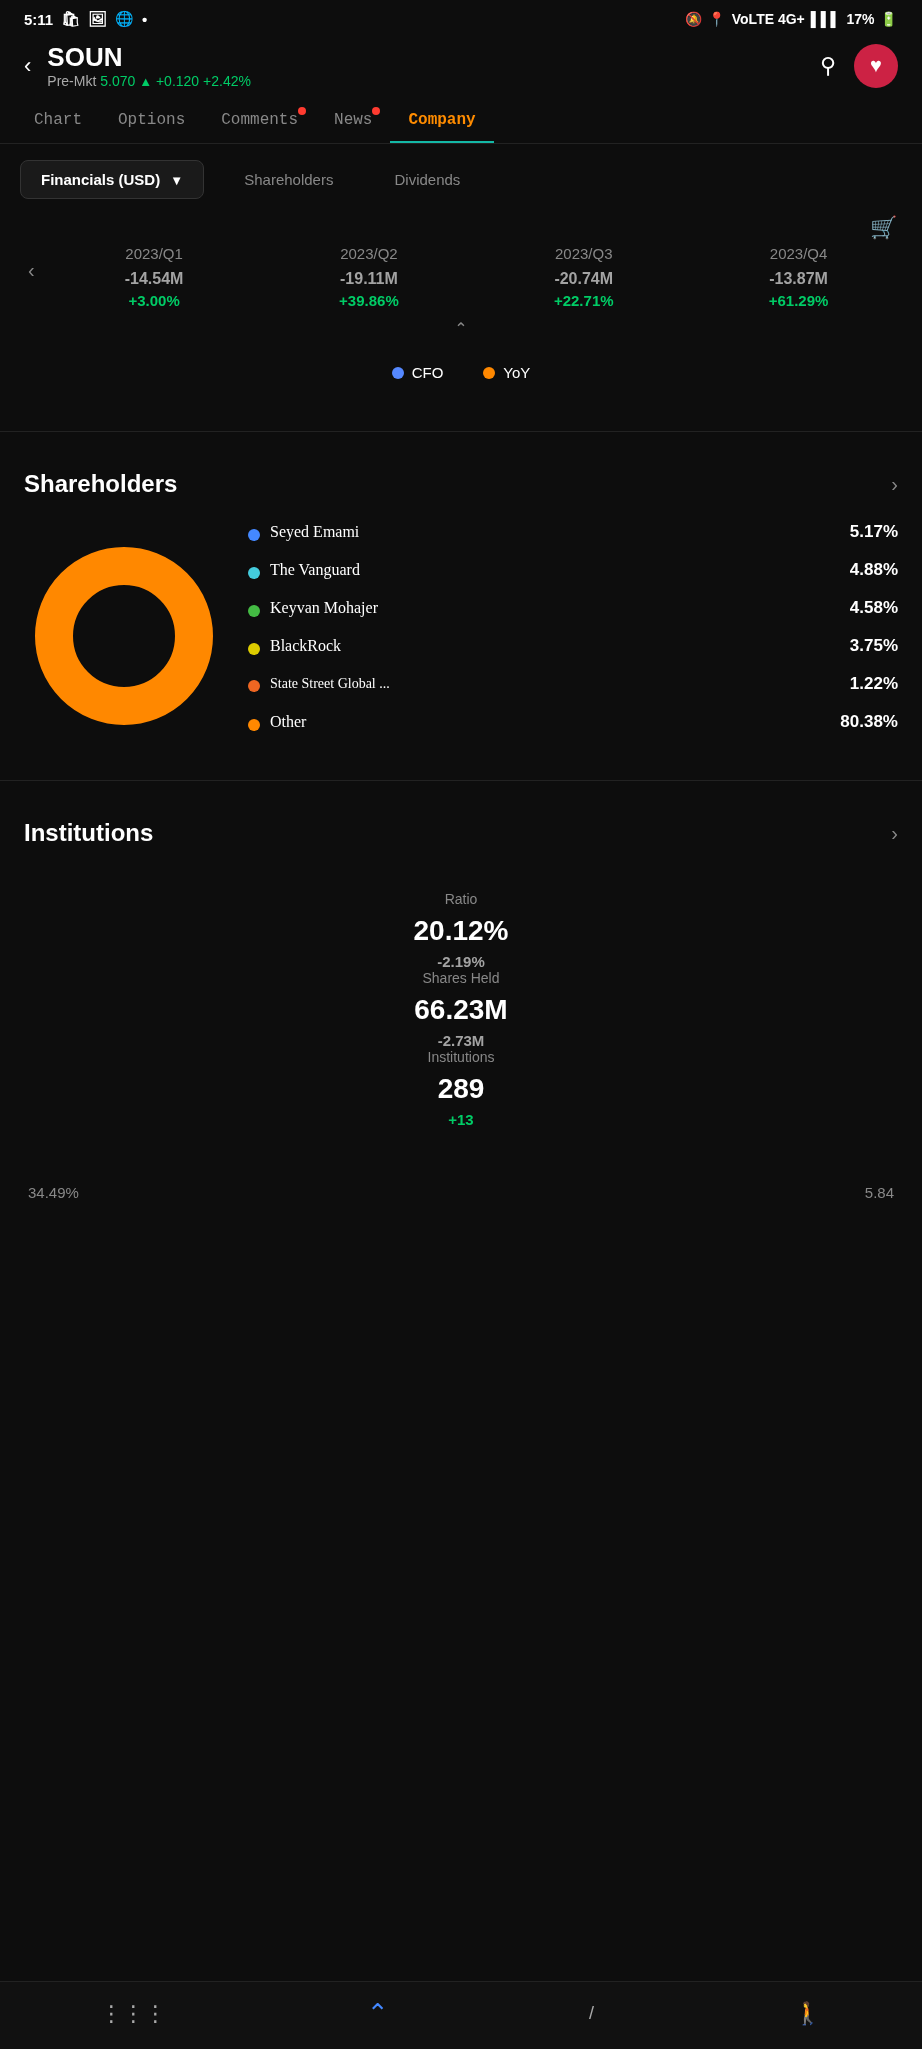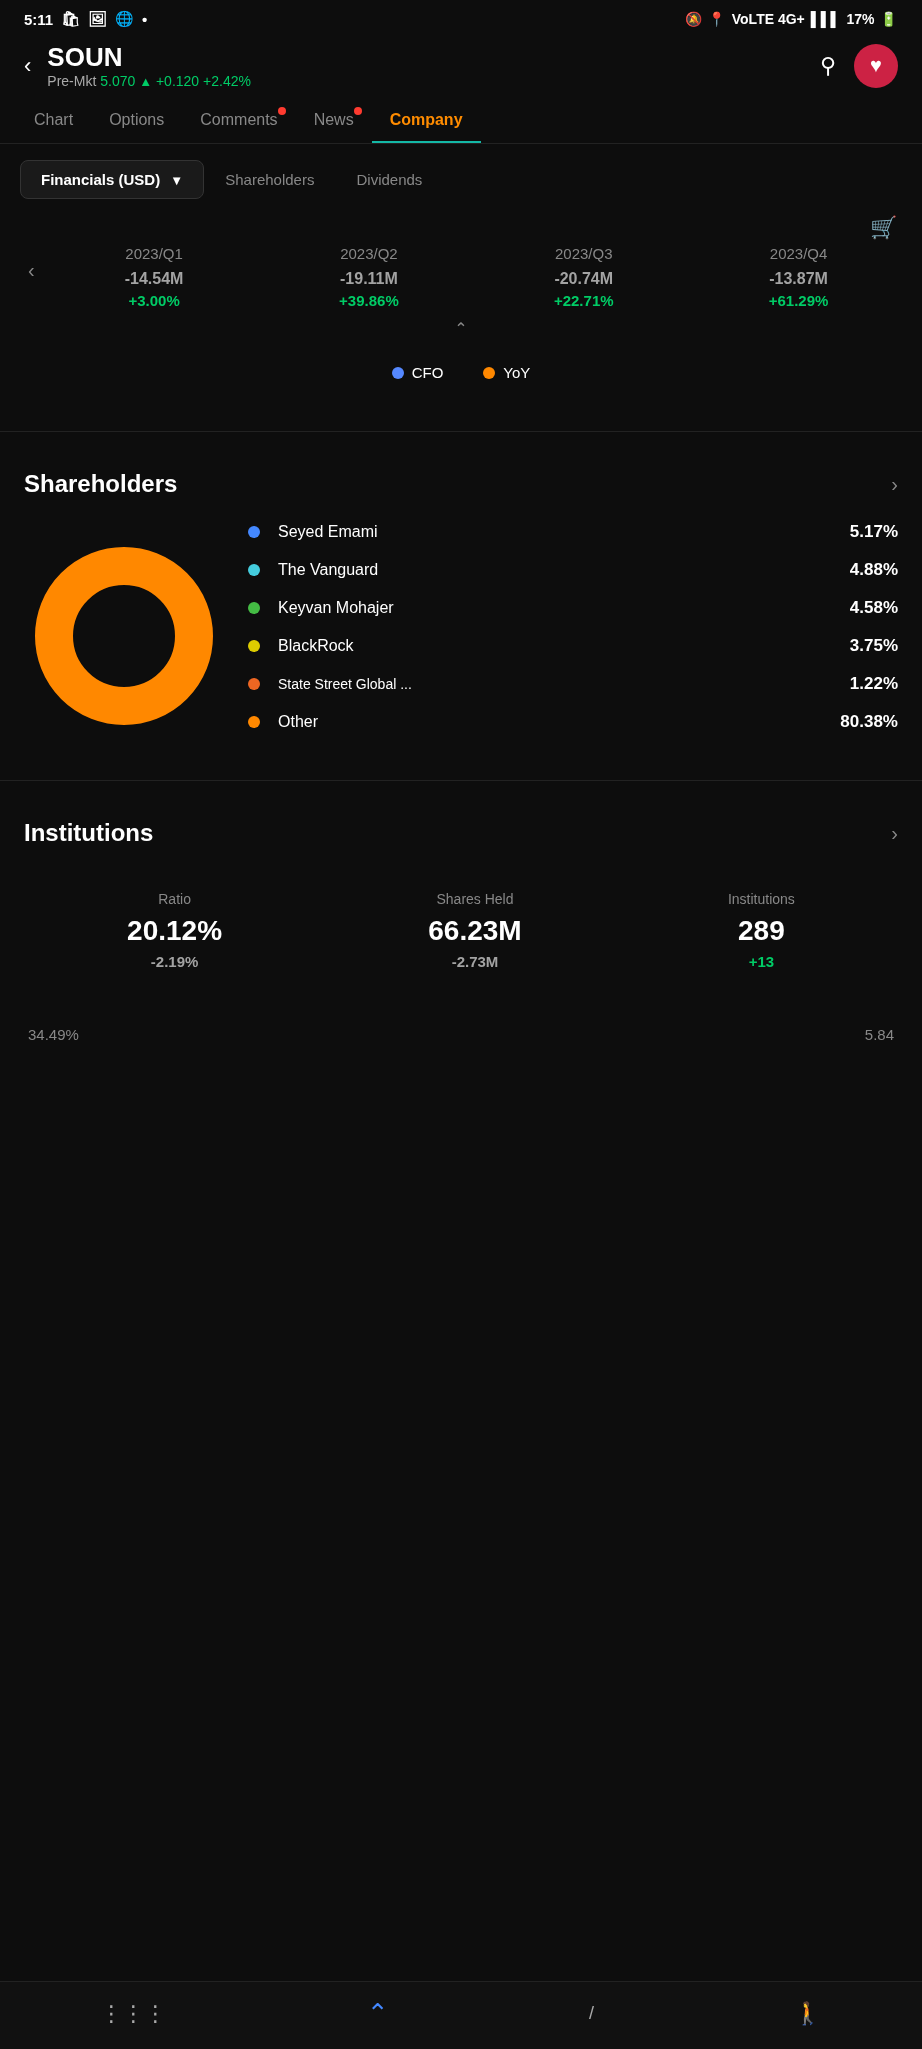--- a/index.html
+++ b/index.html
@@ -50,20 +50,21 @@
       font-size: 20px; cursor: pointer;
     }
 
     
     .nav-tabs {
       display: flex;
       gap: 0;
       padding: 0 16px;
       border-bottom: 1px solid #222;
       overflow-x: auto;
+      font-family: Liberation Mono, monospace;
     }
     .nav-tab {
       padding: 12px 18px;
       font-size: 16px;
       color: #888;
       cursor: pointer;
       position: relative;
       white-space: nowrap;
     }
     .nav-tab.active {
@@ -77,21 +78,21 @@
       right: 10px;
       width: 8px;
       height: 8px;
       background: #ff3b30;
       border-radius: 50%;
     }
 
     
     .sub-nav {
       display: flex;
-      gap: 0;
+      gap: 19px;
       padding: 16px 20px;
       align-items: center;
     }
     .sub-nav-btn {
       padding: 10px 20px;
       border-radius: 8px;
       font-size: 15px;
       cursor: pointer;
       border: none;
     }
@@ -231,23 +232,24 @@
       flex: 1;
     }
     .shareholder-row {
       display: flex;
       justify-content: space-between;
       align-items: center;
       margin-bottom: 18px;
     }
     .shareholder-name {
       display: flex;
-      align-items: center;
-      gap: 18px;
+      align-items: flex-end;
+      gap: 10px;
       font-size: 16px;
+      font-family: Liberation Serif, serif;
     }
     .shareholder-dot {
       width: 12px;
       height: 12px;
       border-radius: 50%;
       flex-shrink: 0;
     }
     .shareholder-pct {
       font-size: 17px;
       font-weight: 600;
@@ -262,20 +264,21 @@
     }
 
     
     .institutions-section {
       padding: 28px 24px 20px;
     }
     .institutions-stats {
       display: flex;
       justify-content: space-around;
       padding: 20px 0;
+      flex-direction: column;
     }
     .stat-col {
       text-align: center;
     }
     .stat-label {
       font-size: 14px;
       color: #888;
       margin-bottom: 8px;
     }
     .stat-value {

